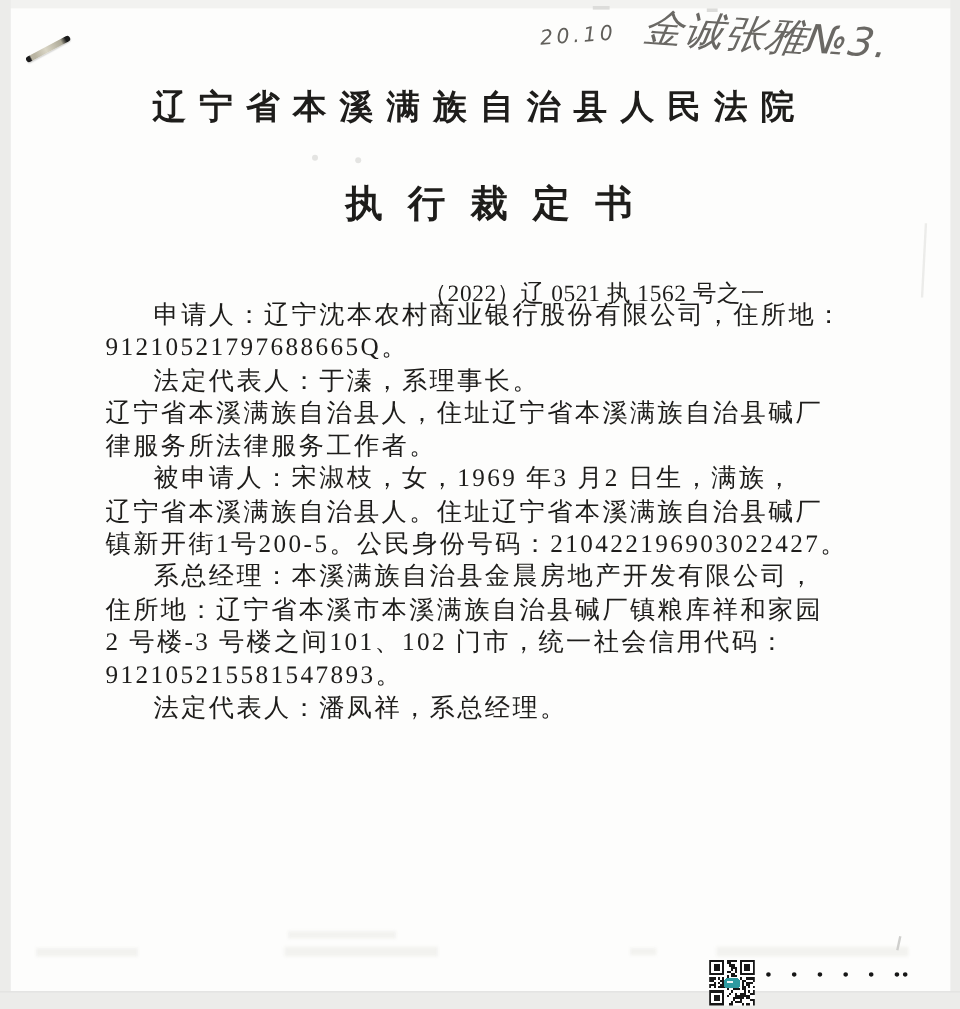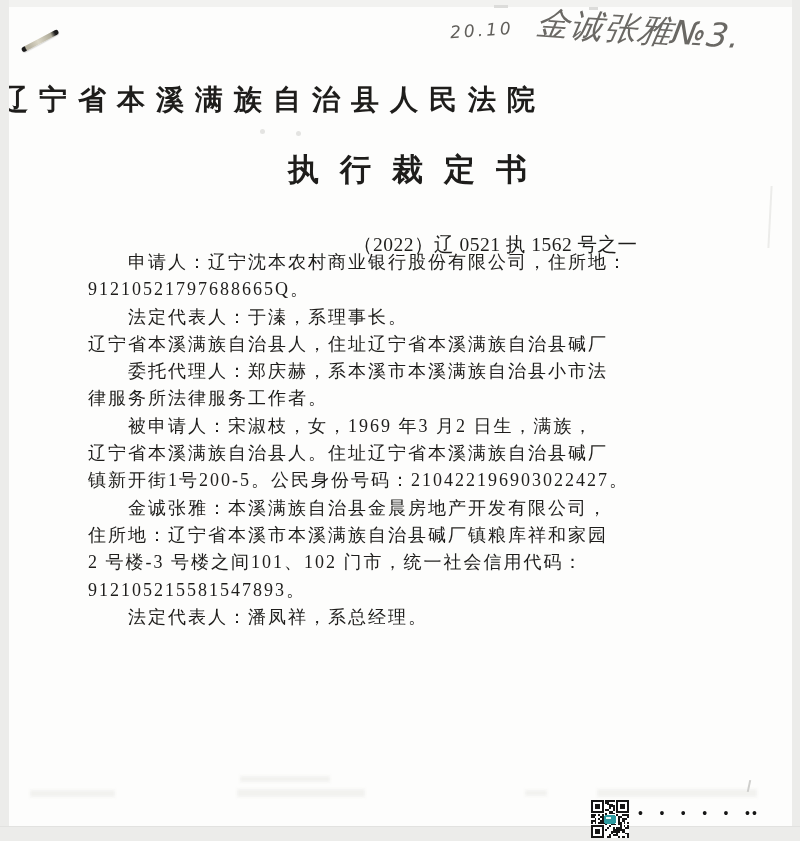--- a/index.html
+++ b/index.html
@@ -10,38 +10,38 @@
   }
   
   .edge{position:absolute;background:#ececea;z-index:1;}
   .edge-top{left:0;top:0;right:0;height:7px;background:#f2f2f0;}
   .edge-left{left:0;top:0;bottom:0;width:9px;}
   .edge-right{right:0;top:0;bottom:0;width:8px;}
   .edge-bottom{left:0;bottom:0;right:0;height:14px;border-top:1px solid #e2e2e0;}
 
   
   .court-name{
-    position:absolute;left:0;top:70px;width:100%;
+    position:absolute;left:0;top:70px;width:100%;text-align:center;
     font-size:28px;font-weight:bold;letter-spacing:11px;
-    box-sizing:border-box;white-space:nowrap;margin-top:11px;
+    box-sizing:border-box;white-space:nowrap;
   }
   .doc-title{
     position:absolute;left:0;top:149px;width:100%;text-align:center;
     font-size:31px;font-weight:bold;letter-spacing:21px;padding-left:36px;
     box-sizing:border-box;white-space:nowrap;
   }
   .case-number{
     position:absolute;left:353px;top:231px;font-size:19.5px;letter-spacing:.5px;
     white-space:nowrap;
   }
 
   
   .doc-body{
     position:absolute;left:88px;top:249px;width:632px;
-    font-size:18px;letter-spacing:2px;line-height:27.3px;
+    font-size:21px;letter-spacing:2px;line-height:27.3px;
   }
   .doc-body .line{white-space:nowrap;}
   .doc-body .line.indent{padding-left:40px;}
 
   
   .hw{position:absolute;color:#46443f;font-family:"DejaVu Sans",cursive;z-index:3;}
   .hw-date{
     left:450px;top:20px;font-size:17px;font-style:italic;letter-spacing:3px;
     transform:rotate(-4deg);opacity:.85;
   }
@@ -99,26 +99,25 @@
 
   <div class="court-name">辽宁省本溪满族自治县人民法院</div>
   <div class="doc-title">执行裁定书</div>
   <div class="case-number">（2022）辽 0521 执 1562 号之一</div>
 
   <div class="doc-body">
       <div class="line indent">申请人：辽宁沈本农村商业银行股份有限公司，住所地：</div>
       <div class="line">91210521797688665Q。</div>
       <div class="line indent">法定代表人：于溱，系理事长。</div>
       <div class="line">辽宁省本溪满族自治县人，住址辽宁省本溪满族自治县碱厂</div>
-      <div class="line indent">委托代理人：郑庆赫，系本溪市本溪满族自治县小市法</div>
       <div class="line">律服务所法律服务工作者。</div>
       <div class="line indent">被申请人：宋淑枝，女，1969 年3 月2 日生，满族，</div>
       <div class="line">辽宁省本溪满族自治县人。住址辽宁省本溪满族自治县碱厂</div>
       <div class="line">镇新开街1号200-5。公民身份号码：210422196903022427。</div>
-      <div class="line indent">金诚张雅：本溪满族自治县金晨房地产开发有限公司，</div>
+      <div class="line indent">系总经理：本溪满族自治县金晨房地产开发有限公司，</div>
       <div class="line">住所地：辽宁省本溪市本溪满族自治县碱厂镇粮库祥和家园</div>
       <div class="line">2 号楼-3 号楼之间101、102 门市，统一社会信用代码：</div>
       <div class="line">912105215581547893。</div>
       <div class="line indent">法定代表人：潘凤祥，系总经理。</div>
     </div>
 
   <div class="qr"><svg width="38" height="38" viewBox="0 0 21 21" shape-rendering="crispEdges">
         <rect width="21" height="21" fill="#ffffff"></rect>
         <rect x="8" y="0" width="1" height="1" fill="#161616"></rect>
         <rect x="9" y="0" width="1" height="1" fill="#161616"></rect>

